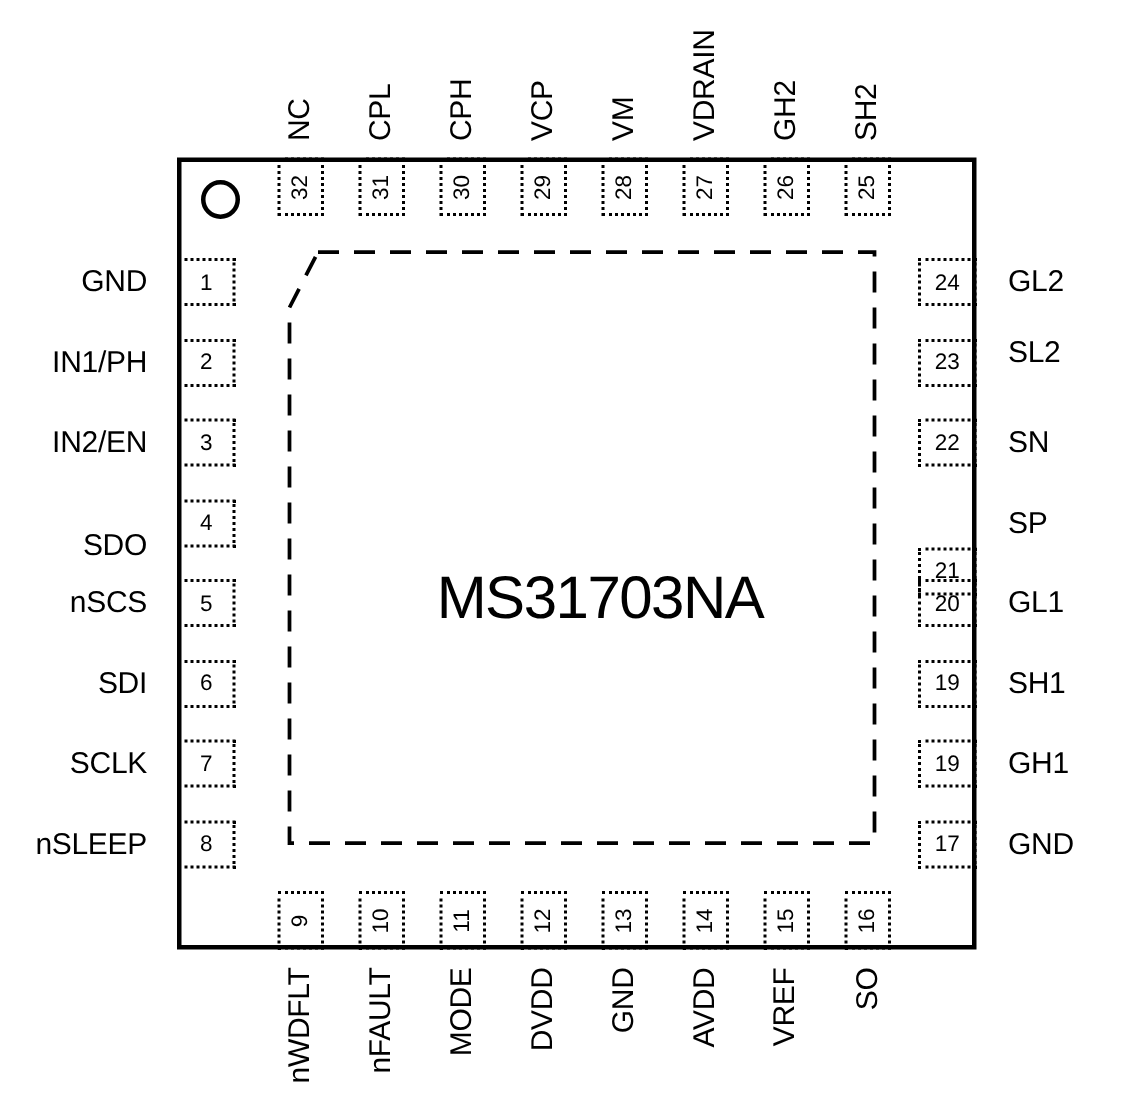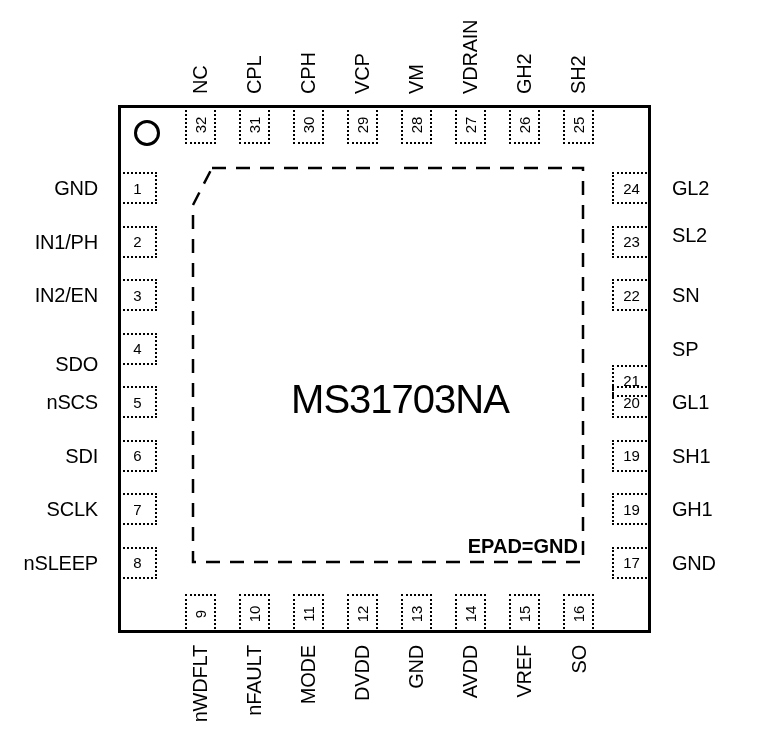--- a/index.html
+++ b/index.html
@@ -57,21 +57,20 @@
   <div class="pkg"></div>
 
   <div class="pin1-circle"></div>
 
   <svg class="epad-svg" width="765" height="742" viewBox="0 0 765 742">
     <path d="M 212 168 L 583 168 L 583 562 L 193 562 L 193 205 Z" fill="none" stroke="#000000" stroke-width="2.5" stroke-dasharray="14 10"></path>
   </svg>
 
   <div class="chip-title">MS31703NA</div>
 
-  <div class="epad-label">EPAD=GND</div>
 
   <div id="pins">
       <div class="pin-box" style="left: 118px; top: 172px; width: 39px; height: 32px;">
         <div class="pin-num num-h">1</div>
       </div>
       <div class="side-label label-left" style="left: 0px; width: 98px; top: 177px;">GND</div>
       <div class="pin-box" style="left: 118px; top: 225.5px; width: 39px; height: 32px;">
         <div class="pin-num num-h">2</div>
       </div>
       <div class="side-label label-left" style="left: 0px; width: 98px; top: 230.5px;">IN1/PH</div>

